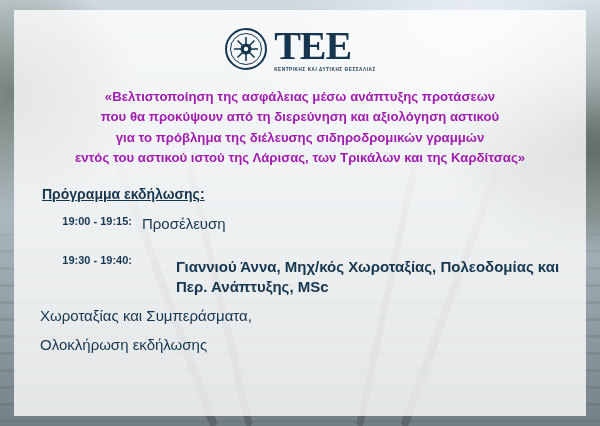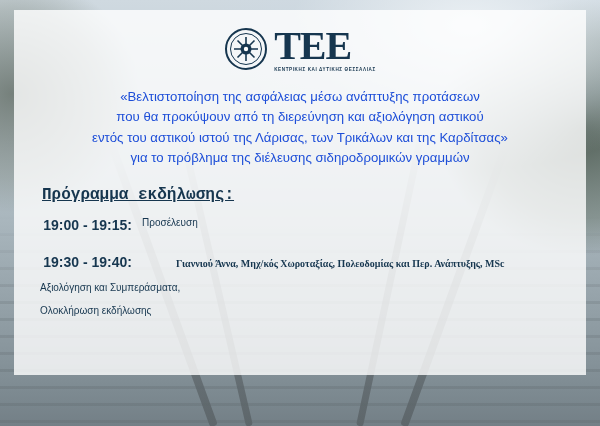--- a/index.html
+++ b/index.html
@@ -88,21 +88,21 @@
     -webkit-mask-image: linear-gradient(to bottom, rgba(0,0,0,0) 0%, rgba(0,0,0,0.7) 40%, rgba(0,0,0,0.95) 100%);
     mask-image: linear-gradient(to bottom, rgba(0,0,0,0) 0%, rgba(0,0,0,0.7) 40%, rgba(0,0,0,0.95) 100%);
   }
 
   
   .panel {
     position: absolute;
     left: 14px;
     top: 10px;
     width: 572px;
-    height: 365px;
+    height: 406px;
     background: rgba(255,255,255,0.80);
     box-sizing: border-box;
     padding: 0;
   }
 
   
   .logo-row {
     display: flex;
     align-items: center;
     justify-content: center;
@@ -132,68 +132,66 @@
     letter-spacing: 0.6px;
     color: #16364f;
     margin-top: 2px;
     font-weight: bold;
   }
 
   
   .title {
     margin: 14px 26px 0 26px;
     text-align: center;
-    color: #1d4ed8;
-    font-weight: normal;
+    color: #a21caf;
+    font-weight: bold;
     font-size: 13.2px;
     line-height: 1.55;
   }
 
   
   .program-label {
     margin: 18px 0 0 28px;
     color: #16364f;
     font-weight: bold;
-    font-size: 16px;
+    font-size: 14px;
     text-decoration: underline;
-    font-family: Liberation Mono, monospace;
   }
 
   .schedule {
     margin: 12px 0 0 0;
     padding: 0 22px 0 26px;
   }
   .row {
     display: flex;
     align-items: flex-start;
     margin-bottom: 9px;
   }
   .time {
     flex: 0 0 92px;
     text-align: right;
     padding-right: 10px;
     color: #16364f;
-    font-size: 14px;
+    font-size: 11px;
     font-weight: bold;
     line-height: 1.35;
     white-space: nowrap;
   }
   .desc {
     flex: 1 1 auto;
     color: #16364f;
-    font-size: 10px;
+    font-size: 15px;
     line-height: 1.35;
   }
   .desc .line1 { display: block; }
   .desc .line2 {
     display: block;
     font-weight: bold;
     margin-top: 4px;
     padding-left: 34px;
-    font-family: Liberation Serif, serif;
   }
 </style>
 </head>
 <body>
 
 <div id="poster">
 
   <div class="bg">
     <div class="rail rail-l2"></div>
     <div class="rail rail-l"></div>
@@ -217,22 +215,22 @@
       </div>
       <div class="logo-text">
         <span class="logo-tee">ΤΕΕ</span>
         <span class="logo-sub">ΚΕΝΤΡΙΚΗΣ ΚΑΙ ΔΥΤΙΚΗΣ ΘΕΣΣΑΛΙΑΣ</span>
       </div>
     </div>
 
     <div class="title">
       <div>«Βελτιστοποίηση της ασφάλειας μέσω ανάπτυξης προτάσεων</div>
       <div>που θα προκύψουν από τη διερεύνηση και αξιολόγηση αστικού</div>
+      <div>για το πρόβλημα της διέλευσης σιδηροδρομικών γραμμών</div>
       <div>εντός του αστικού ιστού της Λάρισας, των Τρικάλων και της Καρδίτσας»</div>
-      <div>για το πρόβλημα της διέλευσης σιδηροδρομικών γραμμών</div>
     </div>
 
     <div class="program-label">Πρόγραμμα εκδήλωσης:</div>
 
     <div class="schedule">
 
       <div class="row">
         <div class="time">19:00 - 19:15:</div>
         <div class="desc">
           <span class="line1">Προσέλευση</span>
@@ -245,21 +243,21 @@
       <div class="row">
         <div class="time">19:30 - 19:40:</div>
         <div class="desc">
           <span class="line2">Γιαννιού Άννα, Μηχ/κός Χωροταξίας, Πολεοδομίας και Περ. Ανάπτυξης, MSc</span>
         </div>
       </div>
 
 
       <div class="row">
         <div class="desc">
-          <span class="line1">Αξιολόγηση και Συμπεράσματα,</span>
+          <span class="line1">Χωροταξίας και Συμπεράσματα,</span>
         </div>
       </div>
 
       <div class="row">
         <div class="desc">
           <span class="line1">Ολοκλήρωση εκδήλωσης</span>
         </div>
       </div>
 
     </div>

